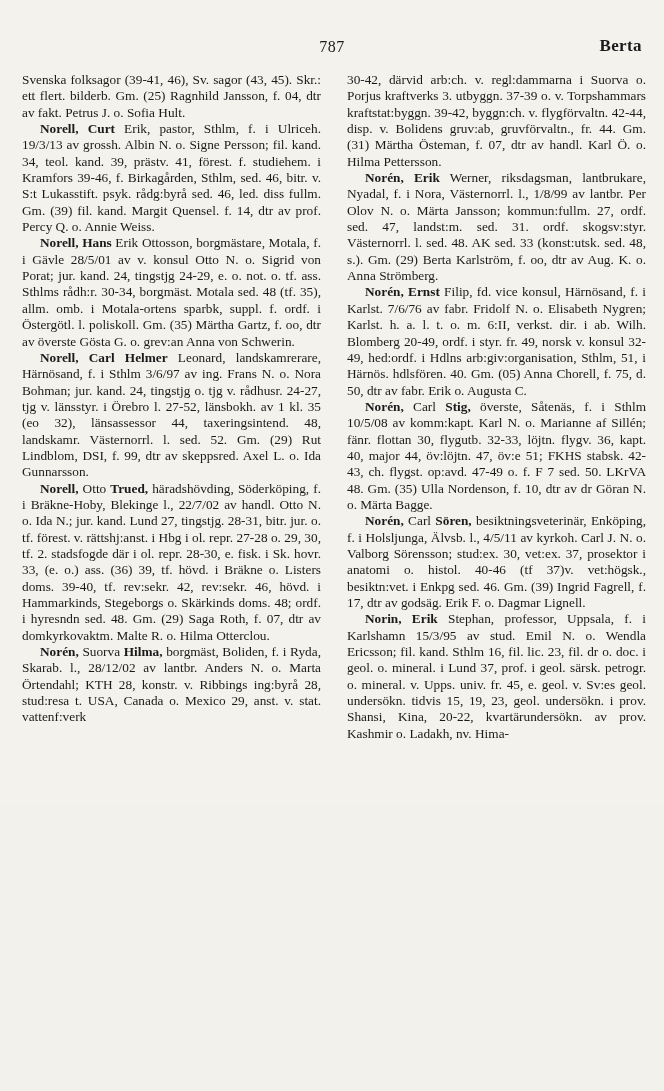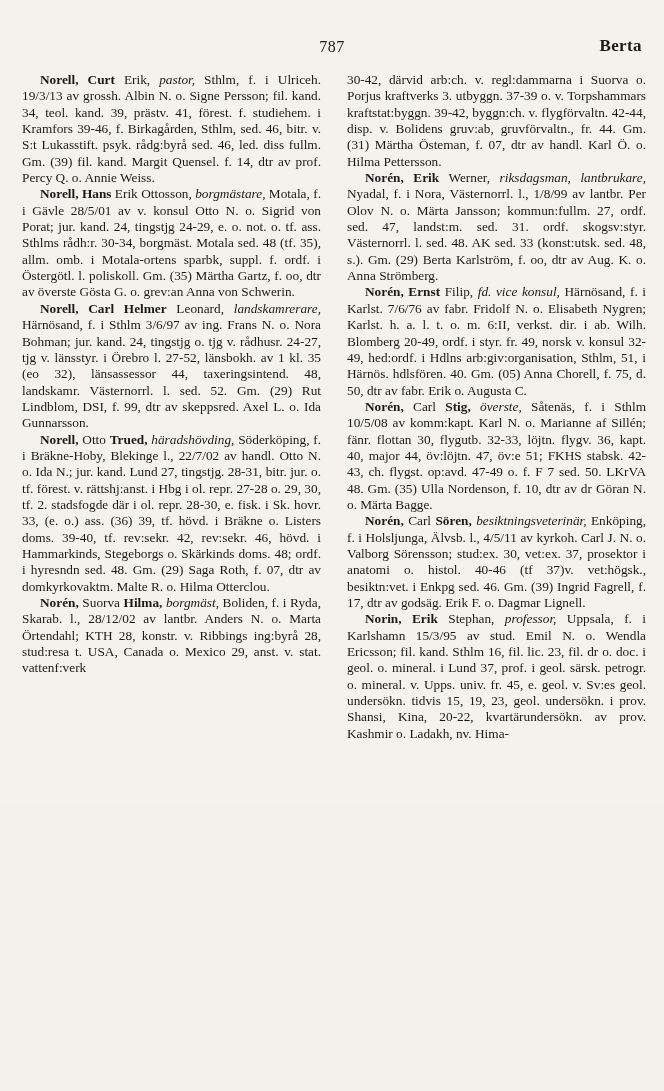--- a/index.html
+++ b/index.html
@@ -67,35 +67,35 @@
   .entry + .entry {
     margin-top: 0px;
   }
   .entry.indent {
     text-indent: 18px;
   }
   .hw {
     font-weight: bold;
   }
   .it {
-    font-style: italic;
   }
 </style>
 </head>
 <body>
 
 <div class="page">
 
   <div class="header">
     <div class="page-number">787</div>
     <div class="running-head">Berta</div>
   </div>
 
   <div class="columns">
     <div class="column" id="col0">
+        <p class="entry"><span>Svenska folksagor (39-41, 46), Sv. sagor (43, 45). Skr.: ett flert. bilderb. Gm. (25) Ragnhild Jansson, f. 04, dtr av fakt. Petrus J. o. Sofia Hult.</span></p>
         <p class="entry indent"><span class="hw">Norell, Curt</span><span> Erik, </span><span class="it">pastor,</span><span> Sthlm, f. i Ulriceh. 19/3/13 av grossh. Albin N. o. Signe Persson; fil. kand. 34, teol. kand. 39, prästv. 41, förest. f. studiehem. i Kramfors 39-46, f. Birkagården, Sthlm, sed. 46, bitr. v. S:t Lukasstift. psyk. rådg:byrå sed. 46, led. diss fullm. Gm. (39) fil. kand. Margit Quensel. f. 14, dtr av prof. Percy Q. o. Annie Weiss.</span></p>
         <p class="entry indent"><span class="hw">Norell, Hans</span><span> Erik Ottosson, </span><span class="it">borgmästare,</span><span> Motala, f. i Gävle 28/5/01 av v. konsul Otto N. o. Sigrid von Porat; jur. kand. 24, tingstjg 24-29, e. o. not. o. tf. ass. Sthlms rådh:r. 30-34, borgmäst. Motala sed. 48 (tf. 35), allm. omb. i Motala-ortens sparbk, suppl. f. ordf. i Östergötl. l. poliskoll. Gm. (35) Märtha Gartz, f. oo, dtr av överste Gösta G. o. grev:an Anna von Schwerin.</span></p>
         <p class="entry indent"><span class="hw">Norell, Carl Helmer</span><span> Leonard, </span><span class="it">landskamrerare,</span><span> Härnösand, f. i Sthlm 3/6/97 av ing. Frans N. o. Nora Bohman; jur. kand. 24, tingstjg o. tjg v. rådhusr. 24-27, tjg v. länsstyr. i Örebro l. 27-52, länsbokh. av 1 kl. 35 (eo 32), länsassessor 44, taxeringsintend. 48, landskamr. Västernorrl. l. sed. 52. Gm. (29) Rut Lindblom, DSI, f. 99, dtr av skeppsred. Axel L. o. Ida Gunnarsson.</span></p>
         <p class="entry indent"><span class="hw">Norell,</span><span> Otto </span><span class="hw">Trued,</span><span> </span><span class="it">häradshövding,</span><span> Söderköping, f. i Bräkne-Hoby, Blekinge l., 22/7/02 av handl. Otto N. o. Ida N.; jur. kand. Lund 27, tingstjg. 28-31, bitr. jur. o. tf. förest. v. rättshj:anst. i Hbg i ol. repr. 27-28 o. 29, 30, tf. 2. stadsfogde där i ol. repr. 28-30, e. fisk. i Sk. hovr. 33, (e. o.) ass. (36) 39, tf. hövd. i Bräkne o. Listers doms. 39-40, tf. rev:sekr. 42, rev:sekr. 46, hövd. i Hammarkinds, Stegeborgs o. Skärkinds doms. 48; ordf. i hyresndn sed. 48. Gm. (29) Saga Roth, f. 07, dtr av domkyrkovaktm. Malte R. o. Hilma Otterclou.</span></p>
         <p class="entry indent"><span class="hw">Norén,</span><span> Suorva </span><span class="hw">Hilma,</span><span> </span><span class="it">borgmäst,</span><span> Boliden, f. i Ryda, Skarab. l., 28/12/02 av lantbr. Anders N. o. Marta Örtendahl; KTH 28, konstr. v. Ribbings ing:byrå 28, stud:resa t. USA, Canada o. Mexico 29, anst. v. stat. vattenf:verk</span></p>
       </div>
     <div class="column" id="col1">
         <p class="entry"><span>30-42, därvid arb:ch. v. regl:dammarna i Suorva o. Porjus kraftverks 3. utbyggn. 37-39 o. v. Torpshammars kraftstat:byggn. 39-42, byggn:ch. v. flygförvaltn. 42-44, disp. v. Bolidens gruv:ab, gruvförvaltn., fr. 44. Gm. (31) Märtha Östeman, f. 07, dtr av handl. Karl Ö. o. Hilma Pettersson.</span></p>
         <p class="entry indent"><span class="hw">Norén, Erik</span><span> Werner, </span><span class="it">riksdagsman, lantbrukare,</span><span> Nyadal, f. i Nora, Västernorrl. l., 1/8/99 av lantbr. Per Olov N. o. Märta Jansson; kommun:fullm. 27, ordf. sed. 47, landst:m. sed. 31. ordf. skogsv:styr. Västernorrl. l. sed. 48. AK sed. 33 (konst:utsk. sed. 48, s.). Gm. (29) Berta Karlström, f. oo, dtr av Aug. K. o. Anna Strömberg.</span></p>
         <p class="entry indent"><span class="hw">Norén, Ernst</span><span> Filip, </span><span class="it">fd. vice konsul,</span><span> Härnösand, f. i Karlst. 7/6/76 av fabr. Fridolf N. o. Elisabeth Nygren; Karlst. h. a. l. t. o. m. 6:II, verkst. dir. i ab. Wilh. Blomberg 20-49, ordf. i styr. fr. 49, norsk v. konsul 32-49, hed:ordf. i Hdlns arb:giv:organisation, Sthlm, 51, i Härnös. hdlsfören. 40. Gm. (05) Anna Chorell, f. 75, d. 50, dtr av fabr. Erik o. Augusta C.</span></p>

